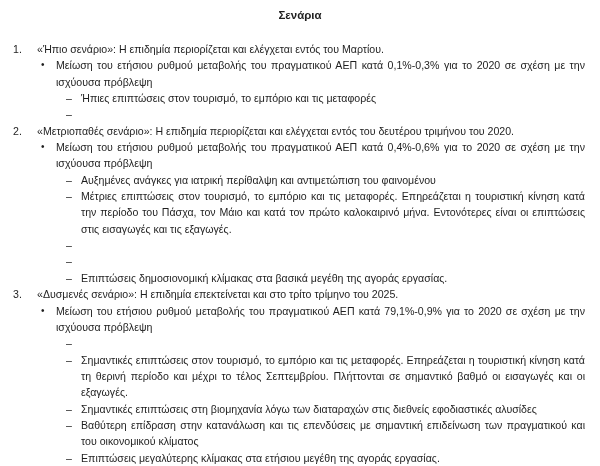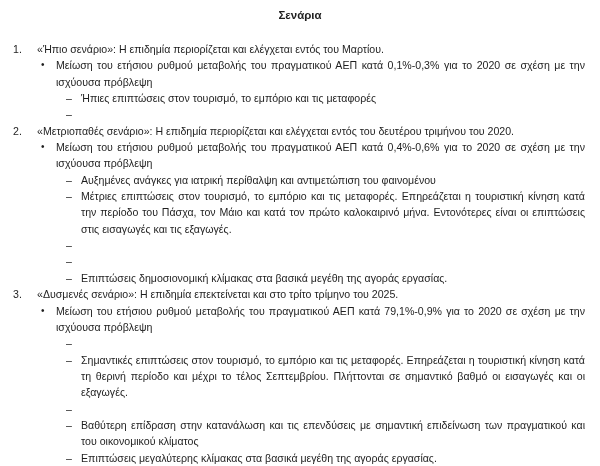--- a/index.html
+++ b/index.html
@@ -106,24 +106,25 @@
     </div>
     <div class="row l3">
       <span class="marker">–</span>
     </div>
     <div class="row l3">
       <span class="marker">–</span>
       <span class="text">Σημαντικές επιπτώσεις στον τουρισμό, το εμπόριο και τις μεταφορές. Επηρεάζεται η τουριστική κίνηση κατά τη θερινή περίοδο και μέχρι το τέλος Σεπτεμβρίου. Πλήττονται σε σημαντικό βαθμό οι εισαγωγές και οι εξαγωγές.</span>
     </div>
     <div class="row l3">
       <span class="marker">–</span>
+      <span class="text">Σημαντικές επιπτώσεις στη βιομηχανία λόγω των διαταραχών στις διεθνείς εφοδιαστικές αλυσίδες</span>
     </div>
     <div class="row l3">
       <span class="marker">–</span>
       <span class="text">Βαθύτερη επίδραση στην κατανάλωση και τις επενδύσεις με σημαντική επιδείνωση των πραγματικού και του οικονομικού κλίματος</span>
     </div>
     <div class="row l3">
       <span class="marker">–</span>
-      <span class="text">Επιπτώσεις μεγαλύτερης κλίμακας στα βασικά μεγέθη της αγοράς εργασίας.</span>
+      <span class="text">Επιπτώσεις μεγαλύτερης κλίμακας στα ετήσιου μεγέθη της αγοράς εργασίας.</span>
     </div>
   </div>
 
 </div>
 
 </body></html>

